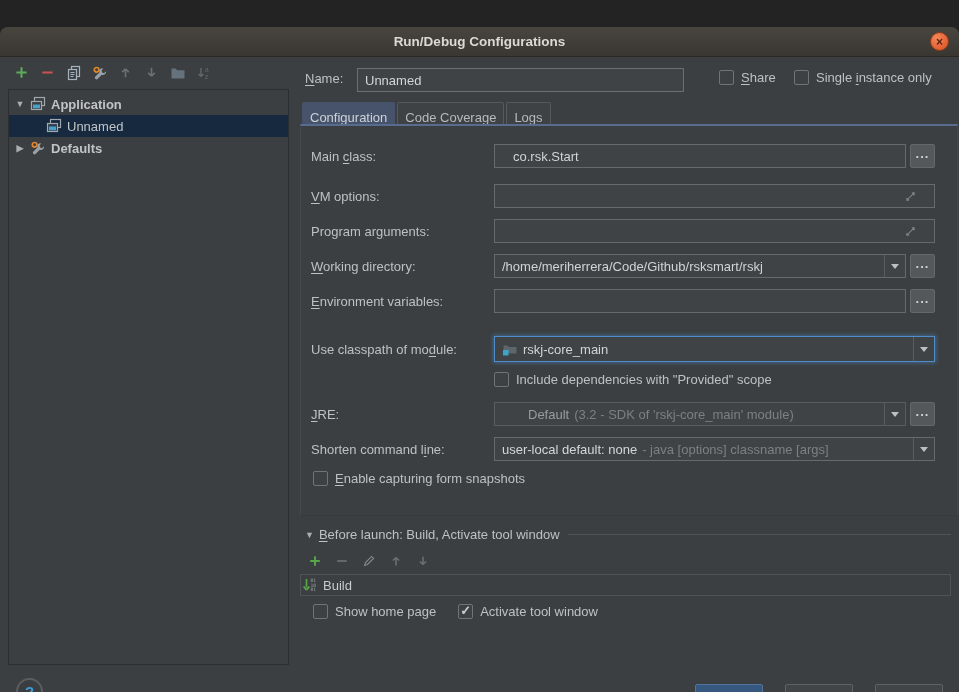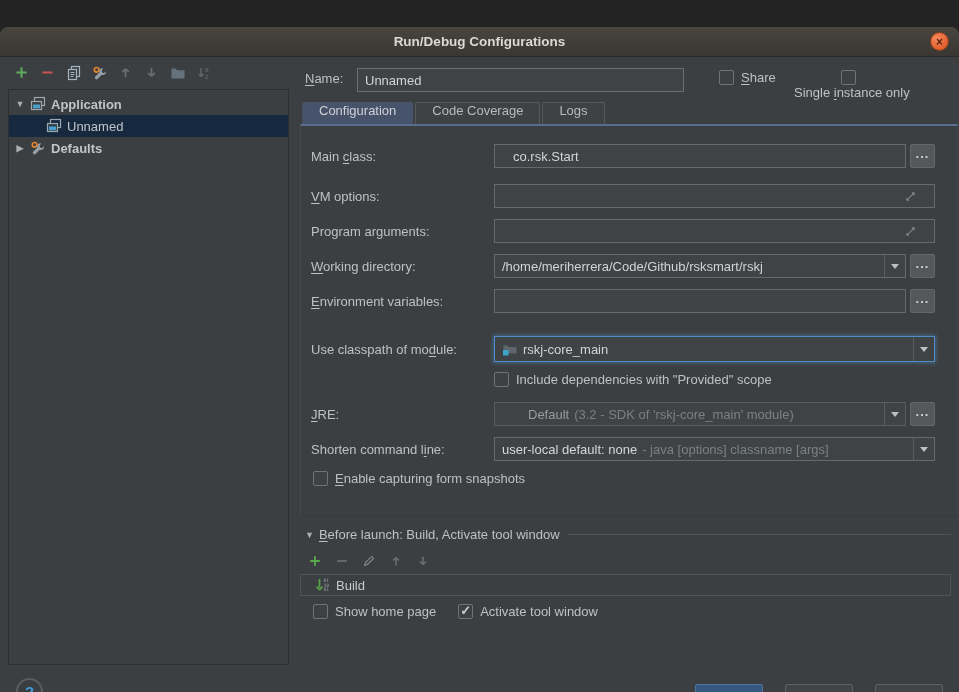--- a/index.html
+++ b/index.html
@@ -32,30 +32,30 @@
   .tree-row.selected{background:#16293f;}
   .ticon{width:16px;height:16px;flex:none;}
 
   
   .name-row{position:absolute;left:305px;top:41px;right:8px;height:24px;}
   .name-label{position:absolute;left:0;top:3px;}
   .name-input{position:absolute;left:52px;top:0;width:327px;height:24px;background:#3f4345;
     border:1px solid #6b6f72;color:#d2d6d8;padding:0 7px;font:13px "Liberation Sans",sans-serif;outline:none;}
   .hdr-check{position:absolute;top:2px;display:flex;align-items:center;}
   .hdr-check.share{left:414px;}
-  .hdr-check.single{left:489px;flex-direction:column;}
+  .hdr-check.single{left:489px;}
 
   
   .cb{width:15px;height:15px;border:1px solid #6f7477;border-radius:2px;background:#3e4143;
     margin-right:7px;flex:none;position:relative;cursor:pointer;}
   .cb.checked::after{content:"✓";position:absolute;left:1px;top:-2px;color:#c9cdcf;font-size:13px;font-weight:bold;}
 
   
   .tabs{position:absolute;left:302px;top:75px;display:flex;align-items:flex-end;gap:2px;}
-  .tab{height:23px;padding:0 16px;display:flex;align-items:flex-start;background:#3e4244;
+  .tab{height:23px;padding:0 7px;display:flex;align-items:flex-end;background:#3e4244;
     border:1px solid #55595c;border-bottom:none;border-radius:2px 2px 0 0;color:#b6babc;cursor:pointer;}
   .tab.checked{background:#47536b;border-color:#47536b;color:#ced2d6;}
 
   
   .panel{position:absolute;left:300px;top:97px;width:658px;height:392px;background:#3c3f41;
     border-top:2px solid #576c8e;border-left:1px solid #46494c;border-right:1px solid #46494c;border-bottom:1px solid #373a3c;}
   .frow{position:absolute;left:10px;right:22px;height:24px;display:flex;align-items:center;}
   .flabel{width:183px;flex:none;color:#bdc1c3;}
   .fctrl{flex:1;display:flex;align-items:center;}
   .tfield{flex:1;height:24px;background:#3f4345;border:1px solid #656a6d;display:flex;
@@ -77,21 +77,21 @@
   .jre-main{color:#989ca0;white-space:nowrap;}
   .micon{width:16px;height:16px;margin-right:5px;flex:none;}
   .cb-row{position:absolute;display:flex;align-items:center;}
 
   
   .bl-header{position:absolute;left:305px;top:500px;right:8px;display:flex;align-items:center;cursor:pointer;}
   .bl-header .twisty{font-size:9px;color:#a9aeb2;margin-right:5px;}
   .bl-line{flex:1;height:1px;background:#515456;margin-left:8px;}
   .bl-toolbar{position:absolute;left:306px;top:525px;display:flex;gap:10px;align-items:center;}
   .bl-list{position:absolute;left:300px;top:547px;width:651px;height:22px;border:1px solid #515456;
-    display:flex;align-items:center;padding-left:14px;background:#3c3f41;}
+    display:flex;align-items:center;padding-left:1px;background:#3c3f41;}
   .bl-item{display:flex;align-items:center;gap:5px;color:#c6cacc;}
   .bl-checks{position:absolute;left:313px;top:577px;display:flex;align-items:center;gap:22px;}
   .bl-check{display:flex;align-items:center;}
 
   
   .help-btn{position:absolute;left:16px;top:651px;width:27px;height:27px;border-radius:50%;
     border:2px solid #5a5e60;background:#3b3e40;color:#3f9cd8;font-weight:bold;font-size:15px;
     display:flex;align-items:center;justify-content:center;cursor:pointer;}
   .footer-buttons{position:absolute;right:16px;top:657px;display:flex;gap:22px;}
   .btn{min-width:68px;height:25px;background:#414547;border:1px solid #5e6264;border-radius:2px;

